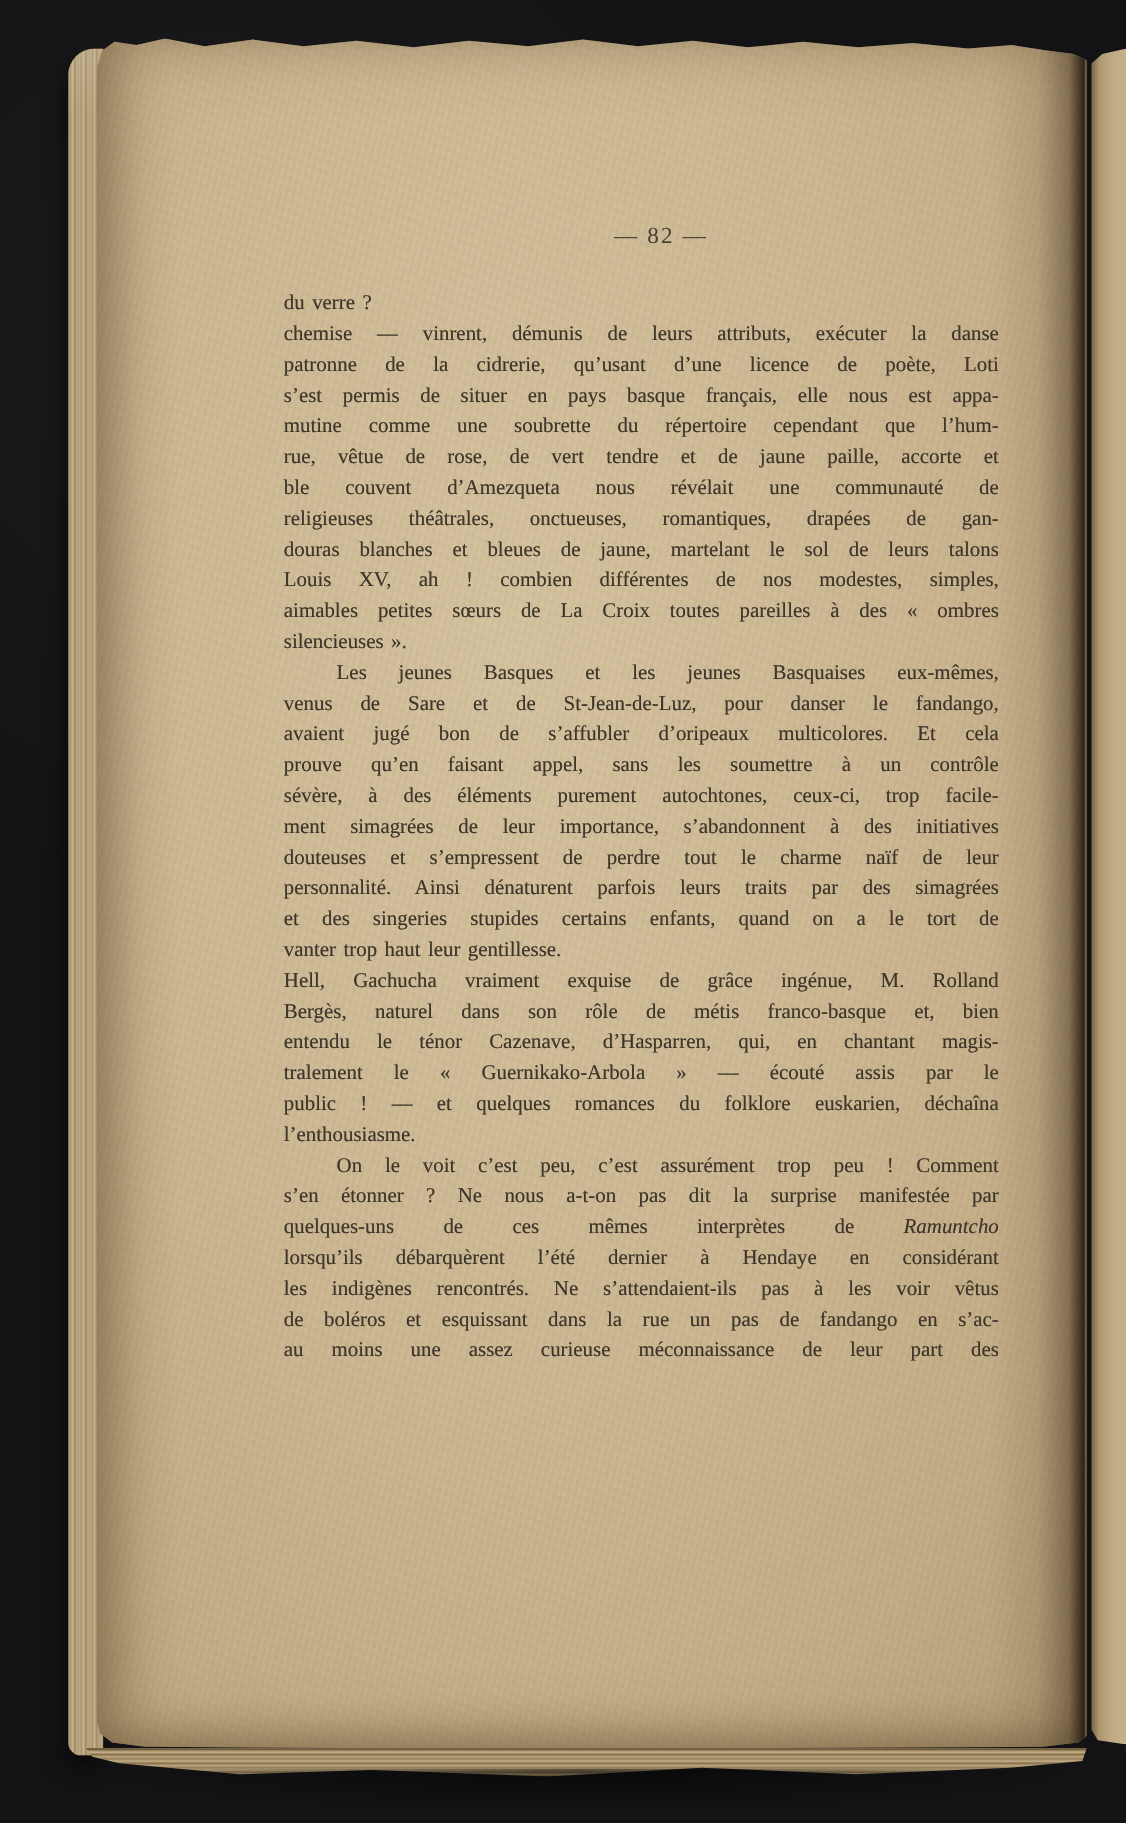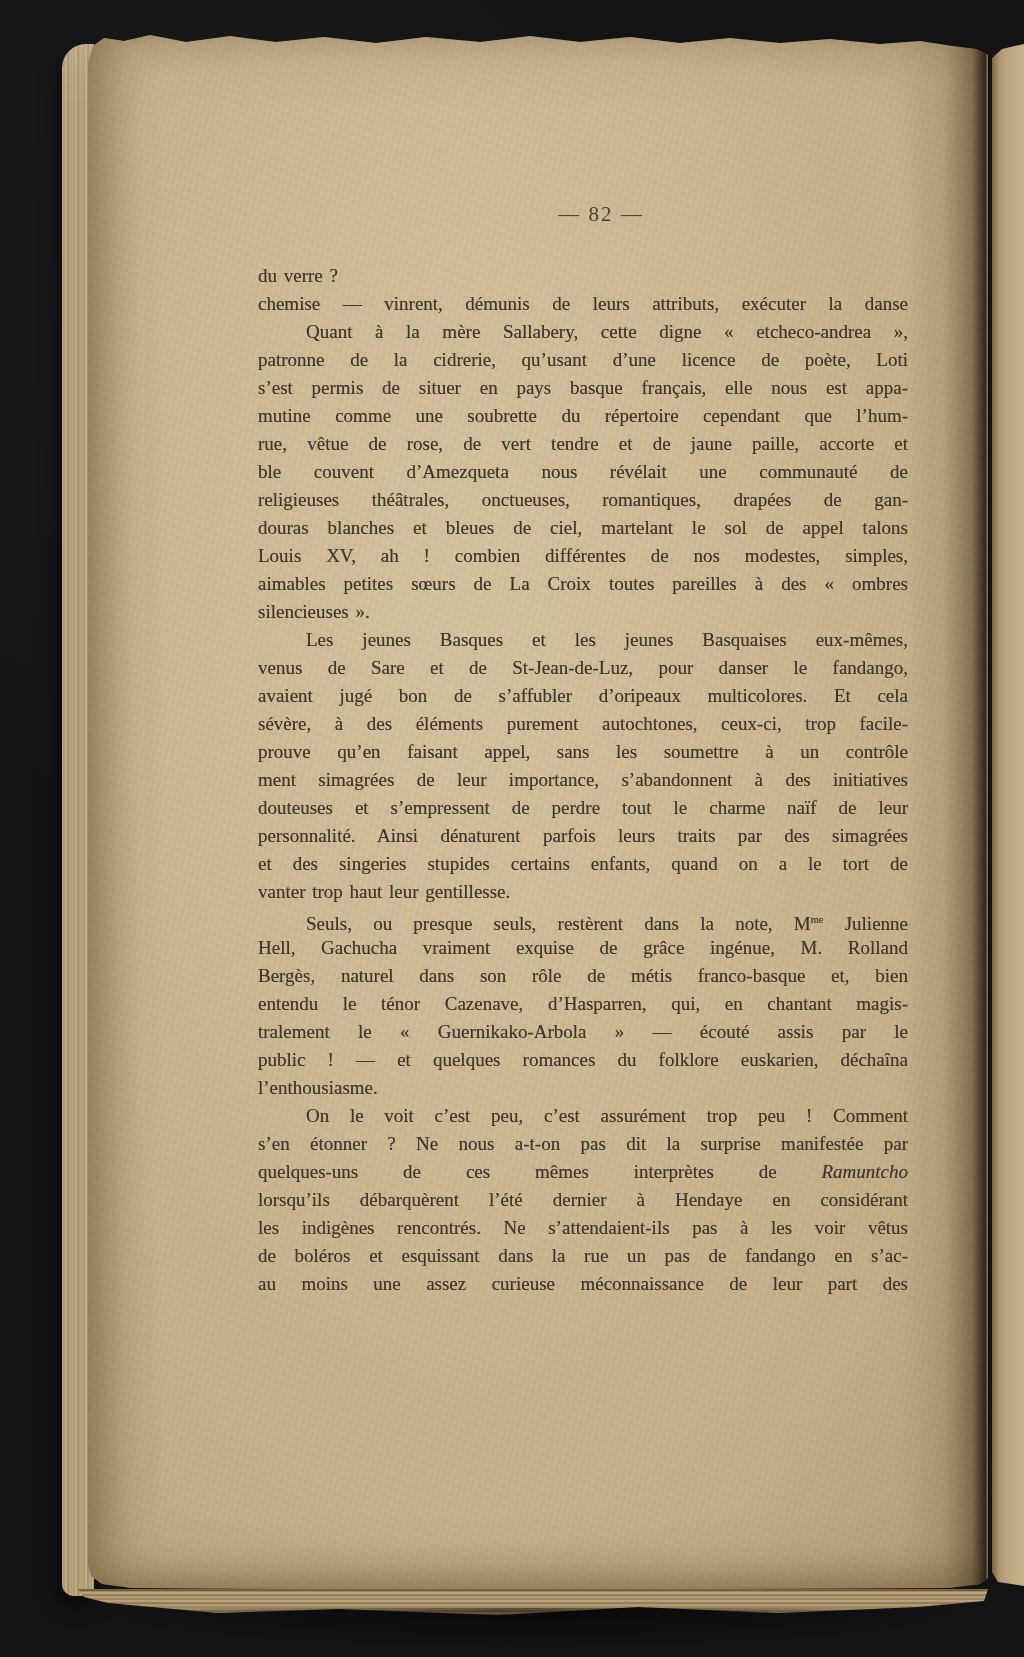--- a/index.html
+++ b/index.html
@@ -131,42 +131,40 @@
 <body>
 
 <div class="stage">
   <div class="fore-edge"></div>
   <div class="page">
     <div class="gutter"></div>
     <div class="folio">— 82 —</div>
     <div class="body-text">
         <div class="line no-force">du verre ?</div>
         <div class="line">chemise — vinrent, démunis de leurs attributs, exécuter la danse</div>
-        <div class="line indent">Quant à la mère Sallabery, cette digne « etcheco-andrea »,</div>
         <div class="line">patronne de la cidrerie, qu’usant d’une licence de poète, Loti</div>
         <div class="line">s’est permis de situer en pays basque français, elle nous est appa-</div>
         <div class="line">mutine comme une soubrette du répertoire cependant que l’hum-</div>
         <div class="line">rue, vêtue de rose, de vert tendre et de jaune paille, accorte et</div>
         <div class="line">ble couvent d’Amezqueta nous révélait une communauté de</div>
         <div class="line">religieuses théâtrales, onctueuses, romantiques, drapées de gan-</div>
-        <div class="line">douras blanches et bleues de ciel, martelant le sol de appel talons</div>
+        <div class="line">douras blanches et bleues de jaune, martelant le sol de leurs talons</div>
         <div class="line">Louis XV, ah ! combien différentes de nos modestes, simples,</div>
         <div class="line">aimables petites sœurs de La Croix toutes pareilles à des « ombres</div>
         <div class="line no-force">silencieuses ».</div>
         <div class="line indent">Les jeunes Basques et les jeunes Basquaises eux-mêmes,</div>
         <div class="line">venus de Sare et de St-Jean-de-Luz, pour danser le fandango,</div>
         <div class="line">avaient jugé bon de s’affubler d’oripeaux multicolores. Et cela</div>
+        <div class="line">prouve qu’en faisant appel, sans les soumettre à un contrôle</div>
         <div class="line">sévère, à des éléments purement autochtones, ceux-ci, trop facile-</div>
-        <div class="line">prouve qu’en faisant appel, sans les soumettre à un contrôle</div>
         <div class="line">ment simagrées de leur importance, s’abandonnent à des initiatives</div>
         <div class="line">douteuses et s’empressent de perdre tout le charme naïf de leur</div>
         <div class="line">personnalité. Ainsi dénaturent parfois leurs traits par des simagrées</div>
         <div class="line">et des singeries stupides certains enfants, quand on a le tort de</div>
         <div class="line no-force">vanter trop haut leur gentillesse.</div>
-        <div class="line indent">Seuls, ou presque seuls, restèrent dans la note, M<sup>me</sup> Julienne</div>
         <div class="line">Hell, Gachucha vraiment exquise de grâce ingénue, M. Rolland</div>
         <div class="line">Bergès, naturel dans son rôle de métis franco-basque et, bien</div>
         <div class="line">entendu le ténor Cazenave, d’Hasparren, qui, en chantant magis-</div>
         <div class="line">tralement le « Guernikako-Arbola » — écouté assis par le</div>
         <div class="line">public ! — et quelques romances du folklore euskarien, déchaîna</div>
         <div class="line no-force">l’enthousiasme.</div>
         <div class="line indent">On le voit c’est peu, c’est assurément trop peu ! Comment</div>
         <div class="line">s’en étonner ? Ne nous a-t-on pas dit la surprise manifestée par</div>
         <div class="line">quelques-uns de ces mêmes interprètes de <i>Ramuntcho</i></div>
         <div class="line">lorsqu’ils débarquèrent l’été dernier à Hendaye en considérant</div>

